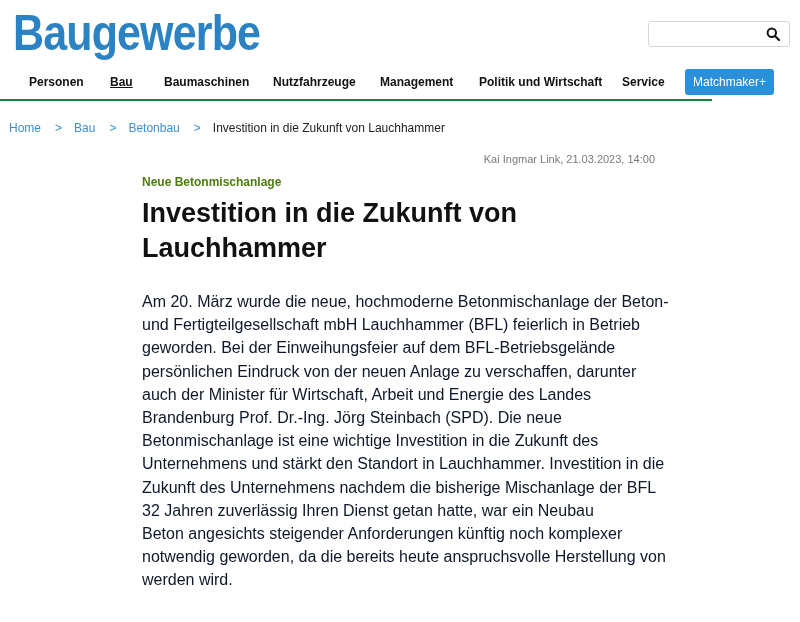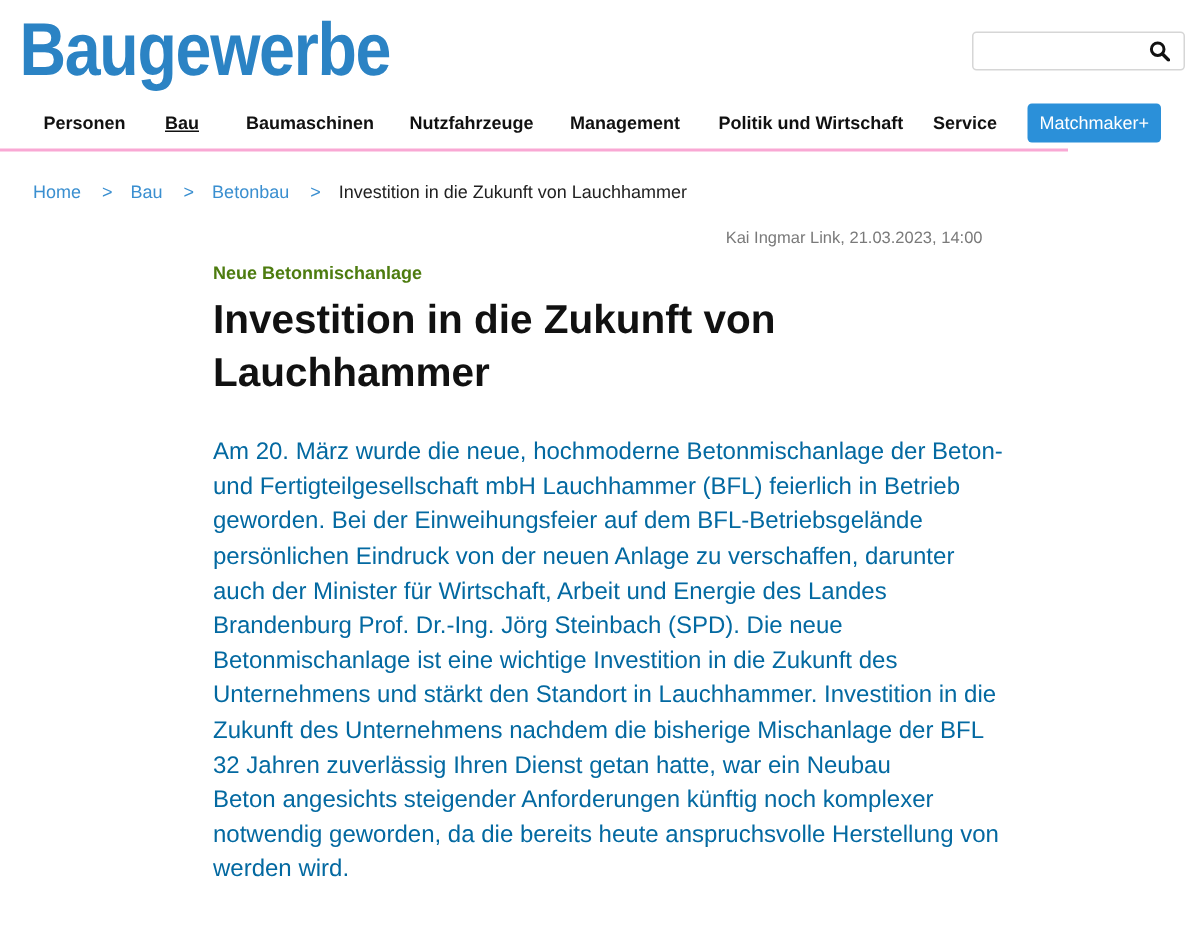--- a/index.html
+++ b/index.html
@@ -17,44 +17,44 @@
       position: absolute; left: 648px; top: 21px; width: 142px; height: 26px;
       border: 1px solid #d6d6d6; border-radius: 3px; background: #fff;
     }
     .search input {
       position: absolute; left: 4px; top: 3px; width: 110px; height: 18px;
       border: none; outline: none; font-size: 13px; background: transparent;
       font-family: "Liberation Sans", sans-serif;
     }
     .search .icon { position: absolute; right: 9px; top: 5px; width: 14px; height: 14px; }
 
-    .nav { position: absolute; left: 0; top: 68px; width: 712px; height: 33px; border-bottom: 2px solid #f9a8d4; }
+    .nav { position: absolute; left: 0; top: 68px; width: 712px; height: 33px; border-bottom: 2px solid #15803d; }
     .nav-item {
       position: absolute; top: 7px; font-size: 12px; font-weight: bold; color: #111;
       text-decoration: none; white-space: nowrap;
     }
     .nav-item.active { text-decoration: underline; }
     .nav-cta {
       position: absolute; left: 685px; top: 1px; width: 89px; height: 26px;
       background: #2b90d9; color: #fff; border-radius: 3px;
       font-size: 12px; font-weight: normal; text-align: center; line-height: 26px;
     }
 
-    .breadcrumb { position: absolute; left: 22px; top: 121px; font-size: 12px; white-space: nowrap; display: flex; align-items: center; justify-content: space-between; }
+    .breadcrumb { position: absolute; left: 9px; top: 121px; font-size: 12px; white-space: nowrap; display: flex; align-items: center; justify-content: space-between; }
     .crumb-link { color: #3a8fd0; }
     .crumb-sep { color: #3a8fd0; margin: 0 12px 0 14px; font-size: 12px; }
     .crumb-current { color: #222; }
 
     .byline { position: absolute; right: 145px; top: 153px; font-size: 11px; color: #7a7a7a; white-space: nowrap; }
     .kicker { position: absolute; left: 142px; top: 175px; font-size: 12px; font-weight: bold; color: #4d7c0f; }
     .title {
       position: absolute; left: 142px; top: 196px; width: 520px;
       font-size: 27px; font-weight: bold; line-height: 35px; color: #111;
     }
-    .body { position: absolute; left: 142px; top: 290px; width: 520px; font-size: 16px; line-height: 23.2px; color: #0369a1; }
+    .body { position: absolute; left: 142px; top: 290px; width: 520px; font-size: 16px; line-height: 23.2px; color: #0f172a; }
     .body .line { display: block; white-space: nowrap; }
   </style>
 </head>
 <body>
 
 <div class="logo">Baugewerbe</div>
 
 <div class="search">
   <input type="text" placeholder="" style="">
   <svg class="icon" viewBox="0 0 14 14">

